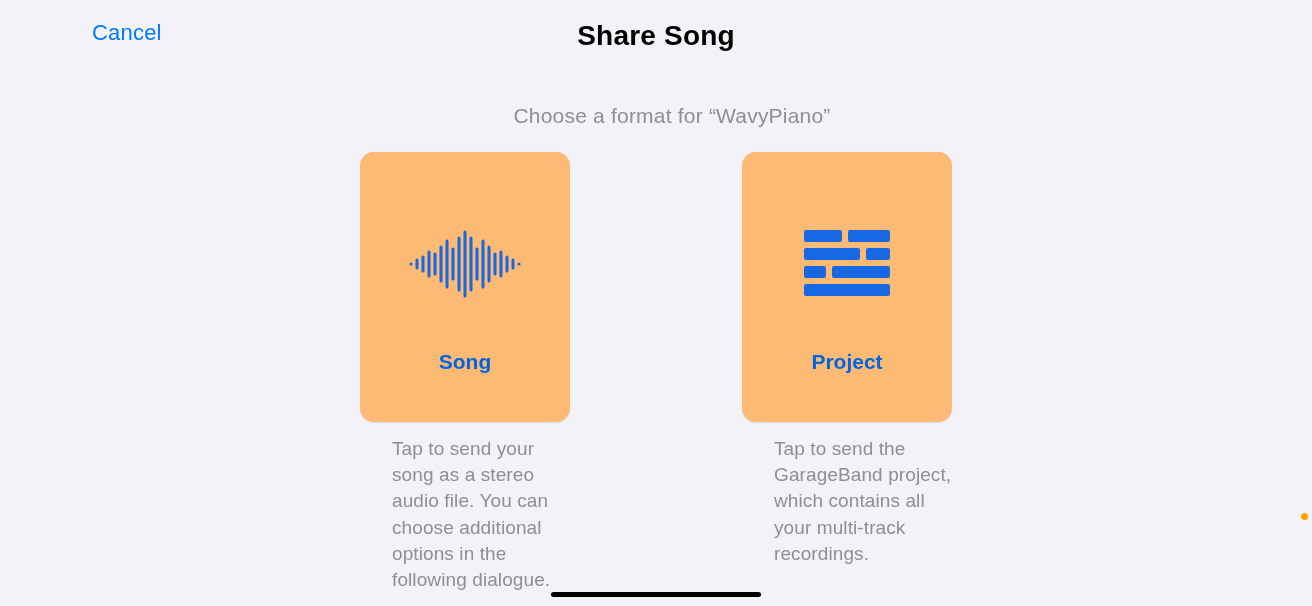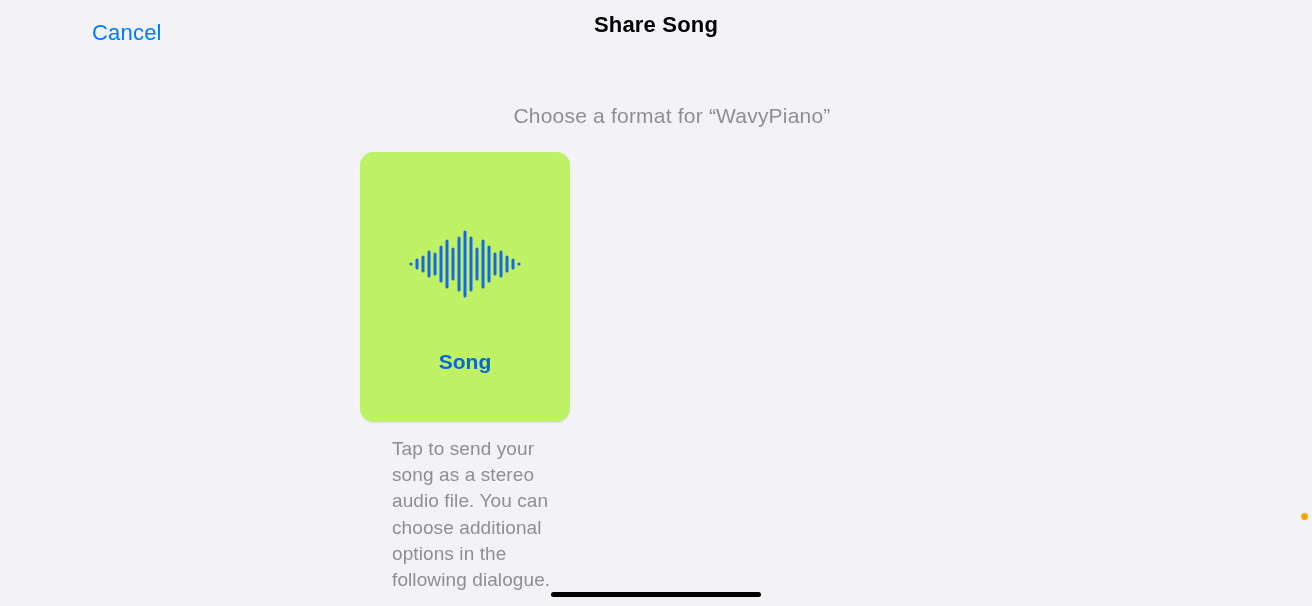--- a/index.html
+++ b/index.html
@@ -32,24 +32,24 @@
       color: #007aff;
       font-size: 22px;
       font-weight: 400;
       background: none;
       border: none;
       cursor: pointer;
       letter-spacing: 0.2px;
     }
     .title {
       position: absolute;
-      top: 12px;
+      top: 20px;
       left: 50%;
       transform: translateX(-50%);
-      font-size: 22px;
+      font-size: 28px;
       font-weight: 600;
       color: #000;
       letter-spacing: 0.2px;
     }
     .subtitle {
       text-align: center;
       color: #8e8e93;
       font-size: 21px;
       font-weight: 400;
       margin-top: 56px;
@@ -65,21 +65,21 @@
     }
     .option {
       display: flex;
       flex-direction: column;
       align-items: flex-start;
       width: 210px;
     }
     .card {
       width: 210px;
       height: 270px;
-      background: #bef264;
+      background: #fdba74;
       border-radius: 14px;
       display: flex;
       flex-direction: column;
       align-items: center;
       justify-content: center;
       cursor: pointer;
       box-shadow: 0 0.5px 1.5px rgba(0,0,0,0.08);
       position: relative;
     }
     .card-icon {
@@ -170,18 +170,33 @@
           <circle cx="114" cy="40" r="1.6"></circle>
         </svg>
       </div>
       <div class="card-label">Song</div>
     </div>
     <div class="option-desc">Tap to send your song as a stereo audio file. You can choose additional options in the following dialogue.</div>
   </div>
 
 
   <div class="option">
+    <div class="card">
+      <div class="card-icon">
+        <svg width="86" height="68" viewBox="0 0 86 68">
+          <rect x="0" y="0" width="38" height="12" rx="2" fill="#1668e3"></rect>
+          <rect x="44" y="0" width="42" height="12" rx="2" fill="#1668e3"></rect>
+          <rect x="0" y="18" width="56" height="12" rx="2" fill="#1668e3"></rect>
+          <rect x="62" y="18" width="24" height="12" rx="2" fill="#1668e3"></rect>
+          <rect x="0" y="36" width="22" height="12" rx="2" fill="#1668e3"></rect>
+          <rect x="28" y="36" width="58" height="12" rx="2" fill="#1668e3"></rect>
+          <rect x="0" y="54" width="86" height="12" rx="2" fill="#1668e3"></rect>
+        </svg>
+      </div>
+      <div class="card-label">Project</div>
+    </div>
+    <div class="option-desc">Tap to send the GarageBand project, which contains all your multi-track recordings.</div>
   </div>
 
 </div>
 
 <div class="side-dot"></div>
 <div class="home-indicator"></div>
 
 </body></html>

